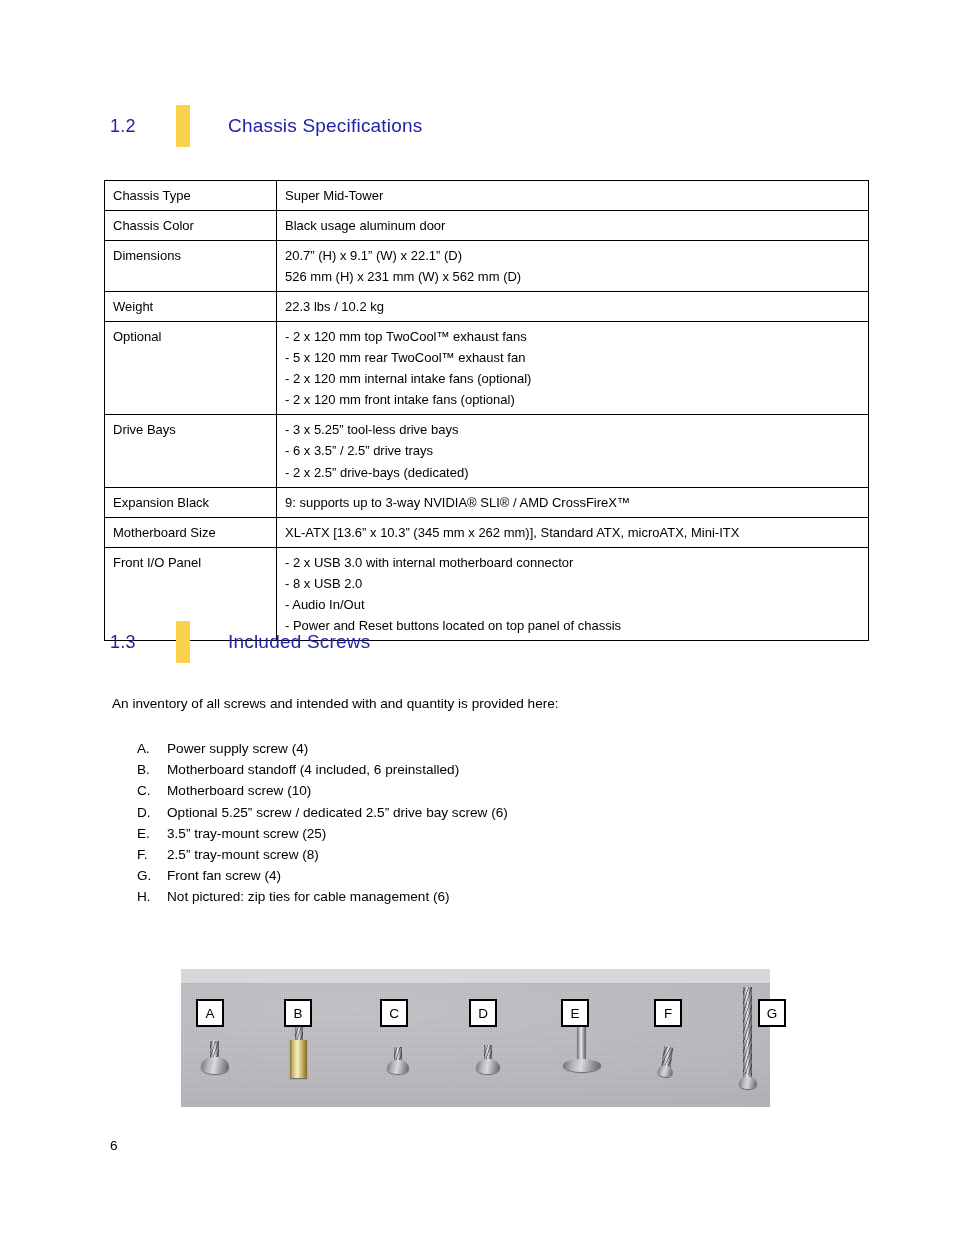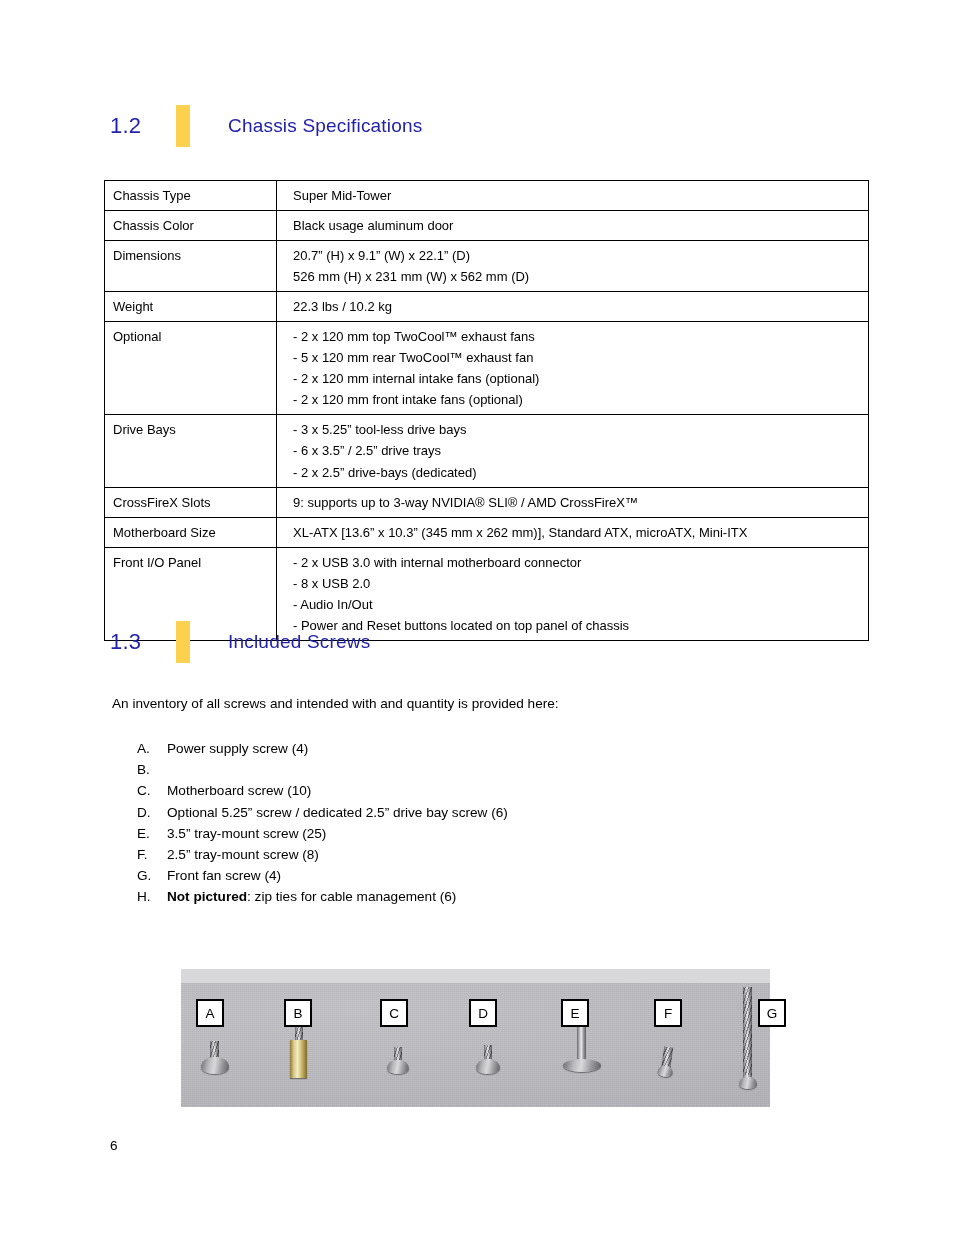--- a/index.html
+++ b/index.html
@@ -17,21 +17,21 @@
   }
 
   
   .section-heading {
     position: absolute;
     display: flex;
     align-items: center;
     height: 44px;
   }
   .sec-num {
-    font-size: 22px;
+    font-size: 18px;
     color: #2222AA;
     width: 66px;
     letter-spacing: .2px;
   }
   .sec-bar {
     width: 14px;
     height: 42px;
     background: #FCD14E;
   }
   .sec-title {
@@ -52,21 +52,21 @@
     font-size: 13px;
   }
   .spec-table td {
     border: 1px solid #000000;
     padding: 4px 0 4px 8px;
     vertical-align: top;
     line-height: 1.62;
   }
   .spec-table td.k { width: 163px; }
   .spec-table td.v { width: 583px; }
-  .spec-table .line { display: block; white-space: pre; margin-left: 8px; }
+  .spec-table .line { display: block; white-space: pre; }
 
   
   .intro-text {
     position: absolute;
     left: 112px;
     top: 696px;
     font-size: 13.6px;
   }
 
   .screw-list {
@@ -78,21 +78,21 @@
   .screw-list .row {
     display: flex;
     line-height: 21.2px;
     height: 21.2px;
   }
   .screw-list .ltr {
     width: 30px;
     flex: none;
   }
   .screw-list .txt { white-space: pre; }
-  .screw-list b { font-weight: bold; }
+  .screw-list b { font-weight: normal; }
 
   
   .photo {
     position: absolute;
     left: 181px;
     top: 983px;
     width: 589px;
     height: 124px;
     background:
       radial-gradient(ellipse 150% 120% at 30% 20%, #c3c2c6 0%, #b9b8bd 55%, #aeadb3 100%);
@@ -206,21 +206,21 @@
     </tr>
     <tr>
       <td class="k">Drive Bays</td>
       <td class="v">
         <span class="line">- 3 x 5.25” tool-less drive bays</span>
         <span class="line">- 6 x 3.5” / 2.5” drive trays</span>
         <span class="line">- 2 x 2.5” drive-bays (dedicated)</span>
       </td>
     </tr>
     <tr>
-      <td class="k">CrossFireX Slots</td>
+      <td class="k">Expansion Black</td>
       <td class="v">
         <span class="line">9: supports up to 3-way NVIDIA® SLI® / AMD CrossFireX™</span>
       </td>
     </tr>
     <tr>
       <td class="k">Motherboard Size</td>
       <td class="v">
         <span class="line">XL-ATX [13.6” x 10.3” (345 mm x 262 mm)], Standard ATX, microATX, Mini-ITX</span>
       </td>
     </tr>
@@ -244,20 +244,21 @@
 
 <div class="intro-text">An inventory of all screws and intended with and quantity is provided here:</div>
 
 <div class="screw-list">
   <div class="row">
     <span class="ltr">A.</span>
     <span class="txt">Power supply screw (4)</span>
   </div>
   <div class="row">
     <span class="ltr">B.</span>
+    <span class="txt">Motherboard standoff (4 included, 6 preinstalled)</span>
   </div>
   <div class="row">
     <span class="ltr">C.</span>
     <span class="txt">Motherboard screw (10)</span>
   </div>
   <div class="row">
     <span class="ltr">D.</span>
     <span class="txt">Optional 5.25” screw / dedicated 2.5” drive bay screw (6)</span>
   </div>
   <div class="row">

